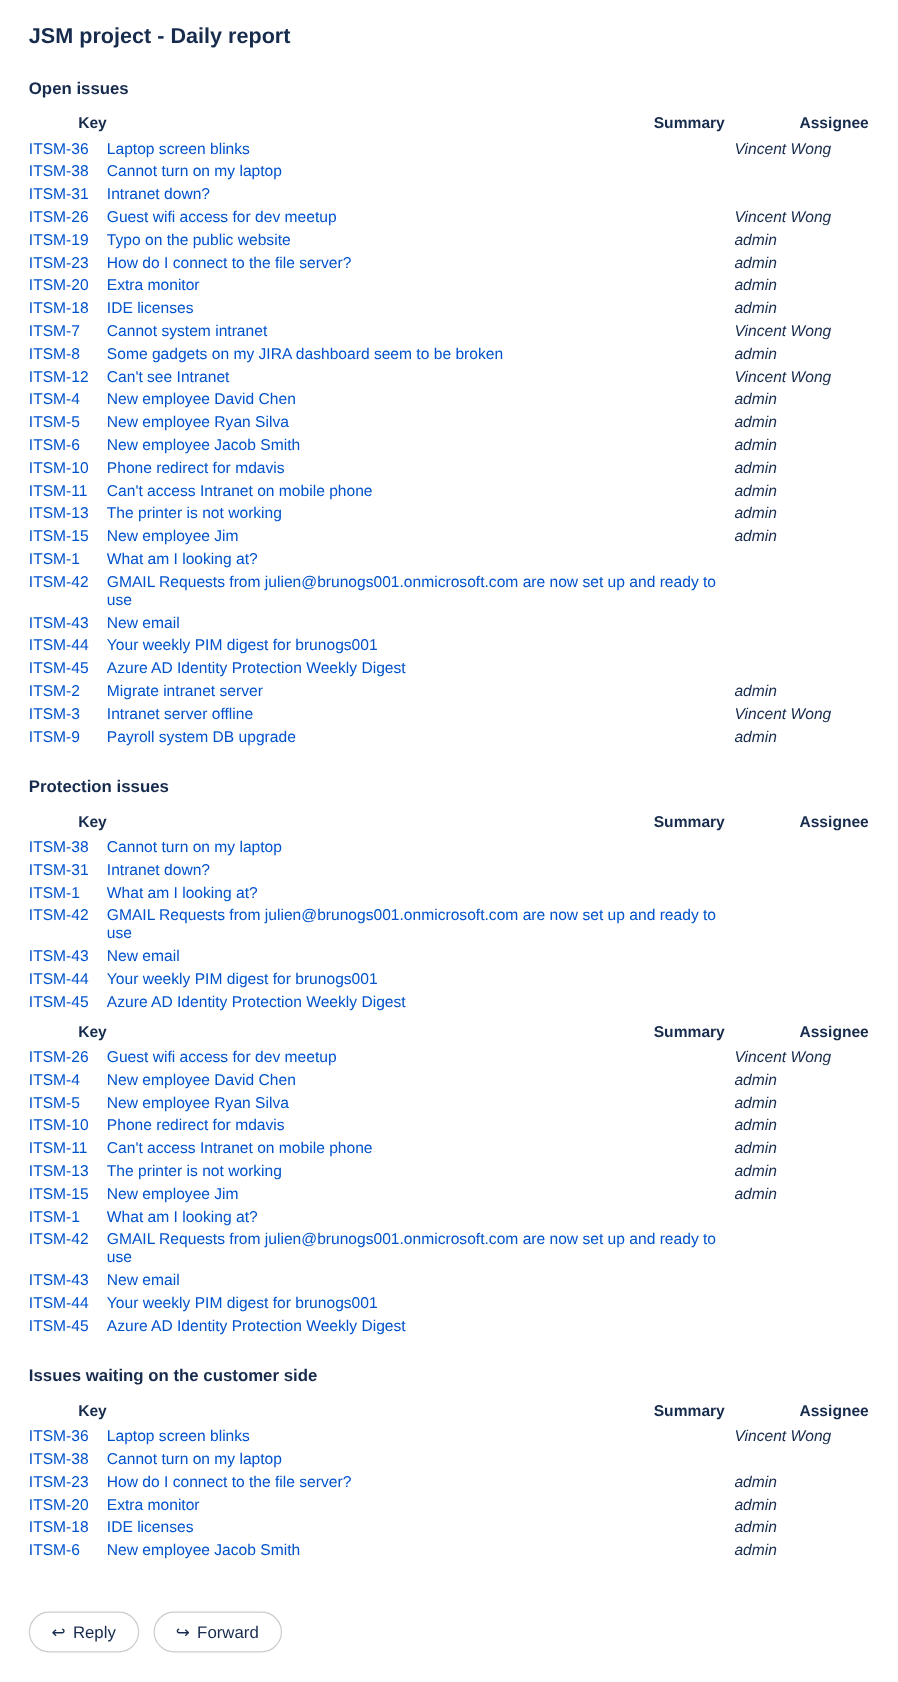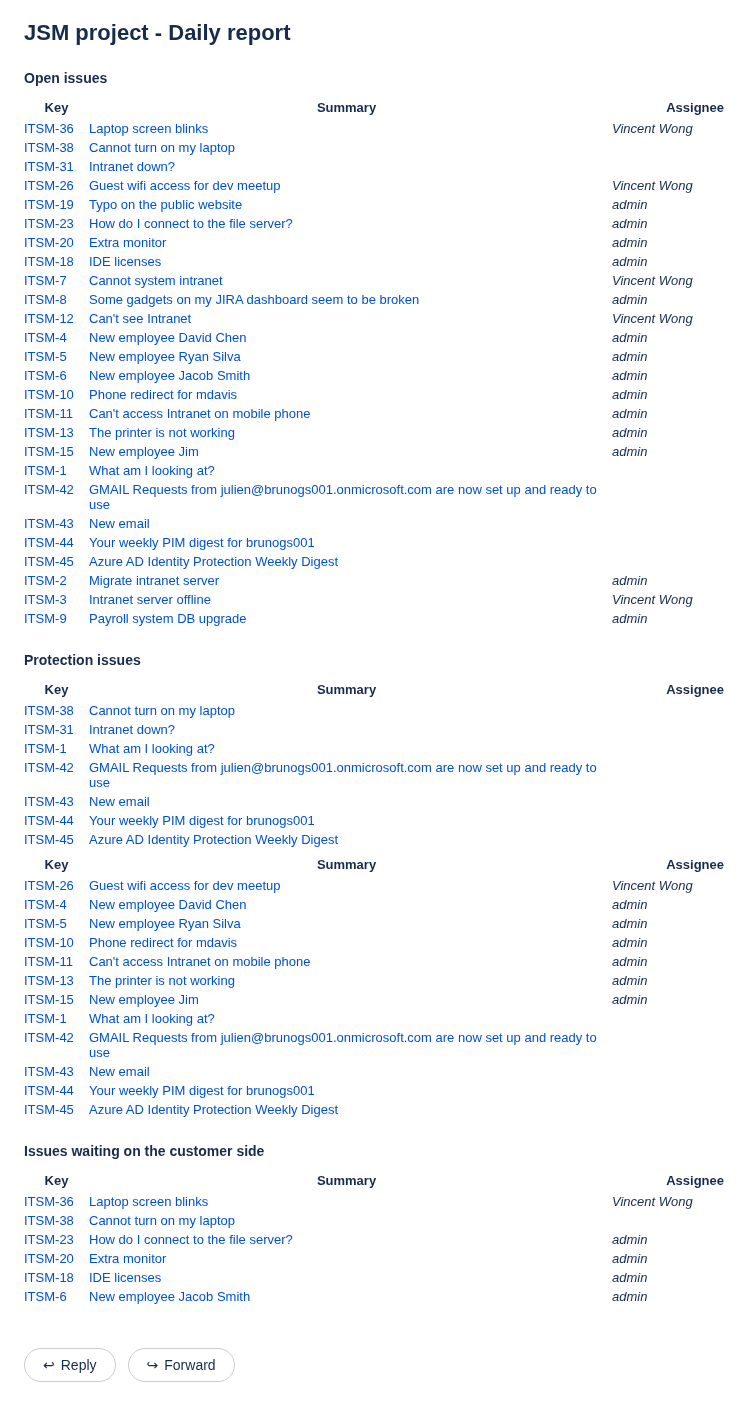--- a/index.html
+++ b/index.html
@@ -5,39 +5,39 @@
     * { margin: 0; padding: 0; box-sizing: border-box; }
     body {
       font-family: -apple-system, BlinkMacSystemFont, 'Segoe UI', Arial, sans-serif;
       font-size: 13px;
       color: #172b4d;
       background: #fff;
       padding: 20px 24px;
       width: 748px;
     }
     h1 {
-      font-size: 22px;
+      font-size: 18px;
       font-weight: 700;
       color: #172b4d;
       margin-bottom: 18px;
     }
     h2 {
       font-size: 14px;
       font-weight: 700;
       color: #172b4d;
       margin-top: 24px;
       margin-bottom: 10px;
     }
     table {
       width: 100%;
       border-collapse: collapse;
       margin-bottom: 4px;
     }
     th {
-      text-align: center;
+      text-align: right;
       font-weight: 700;
       font-size: 13px;
       color: #172b4d;
       padding: 4px 0;
       border-bottom: none;
     }
     td {
       padding: 2px 0;
       font-size: 13px;
       vertical-align: top;

